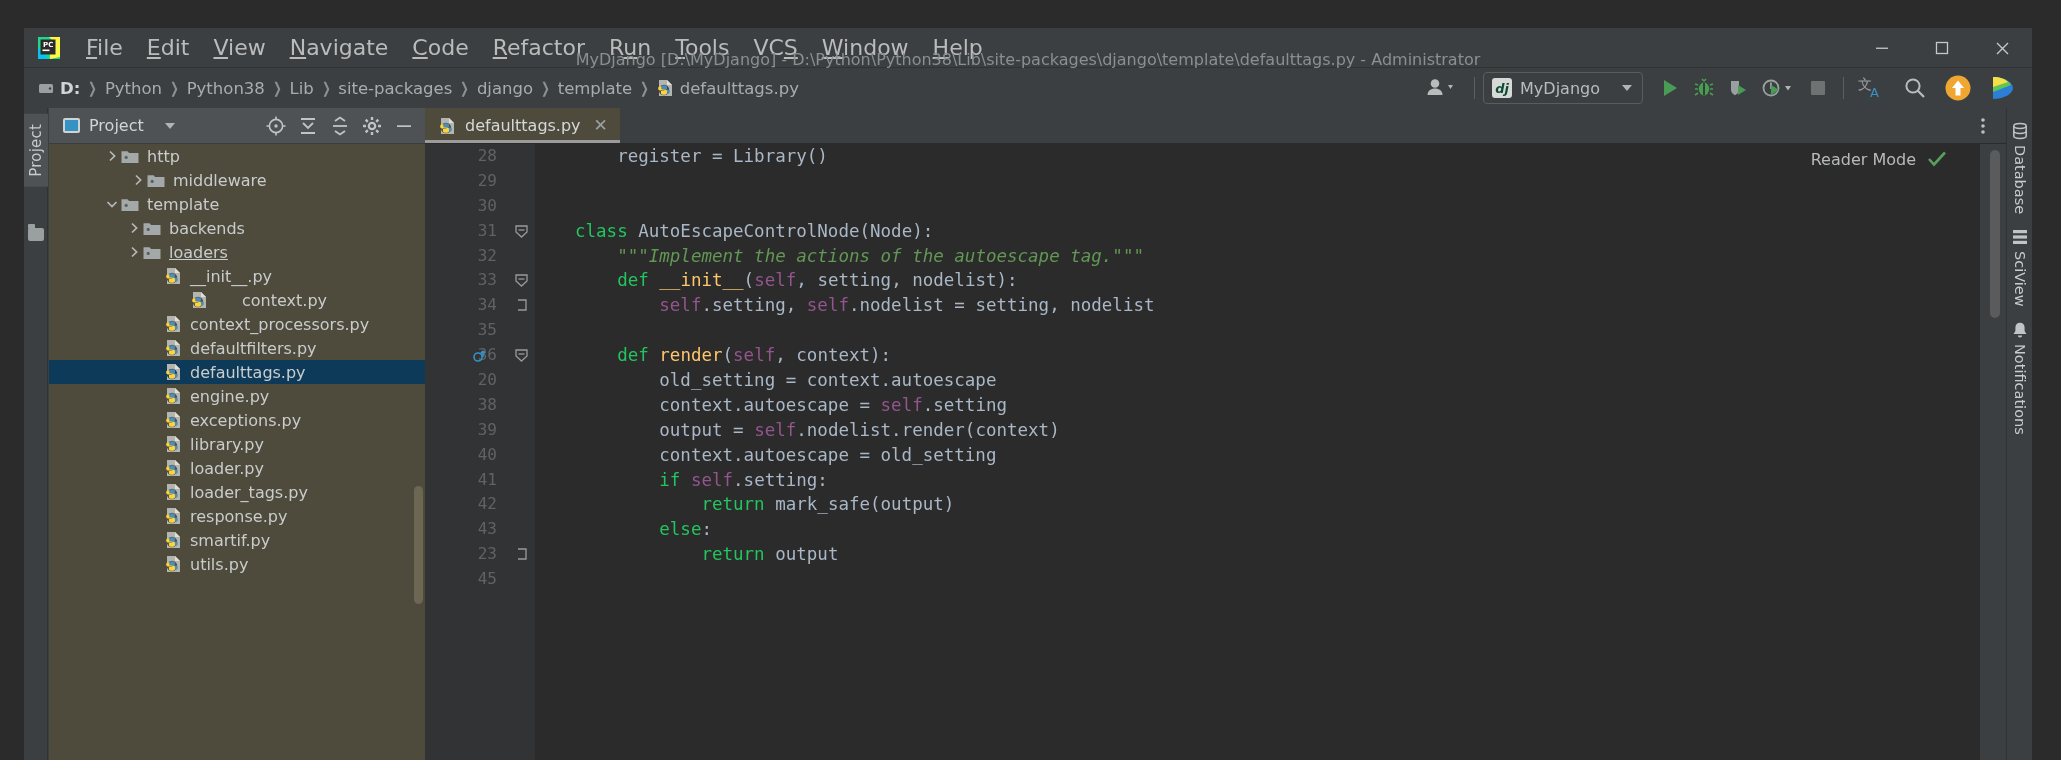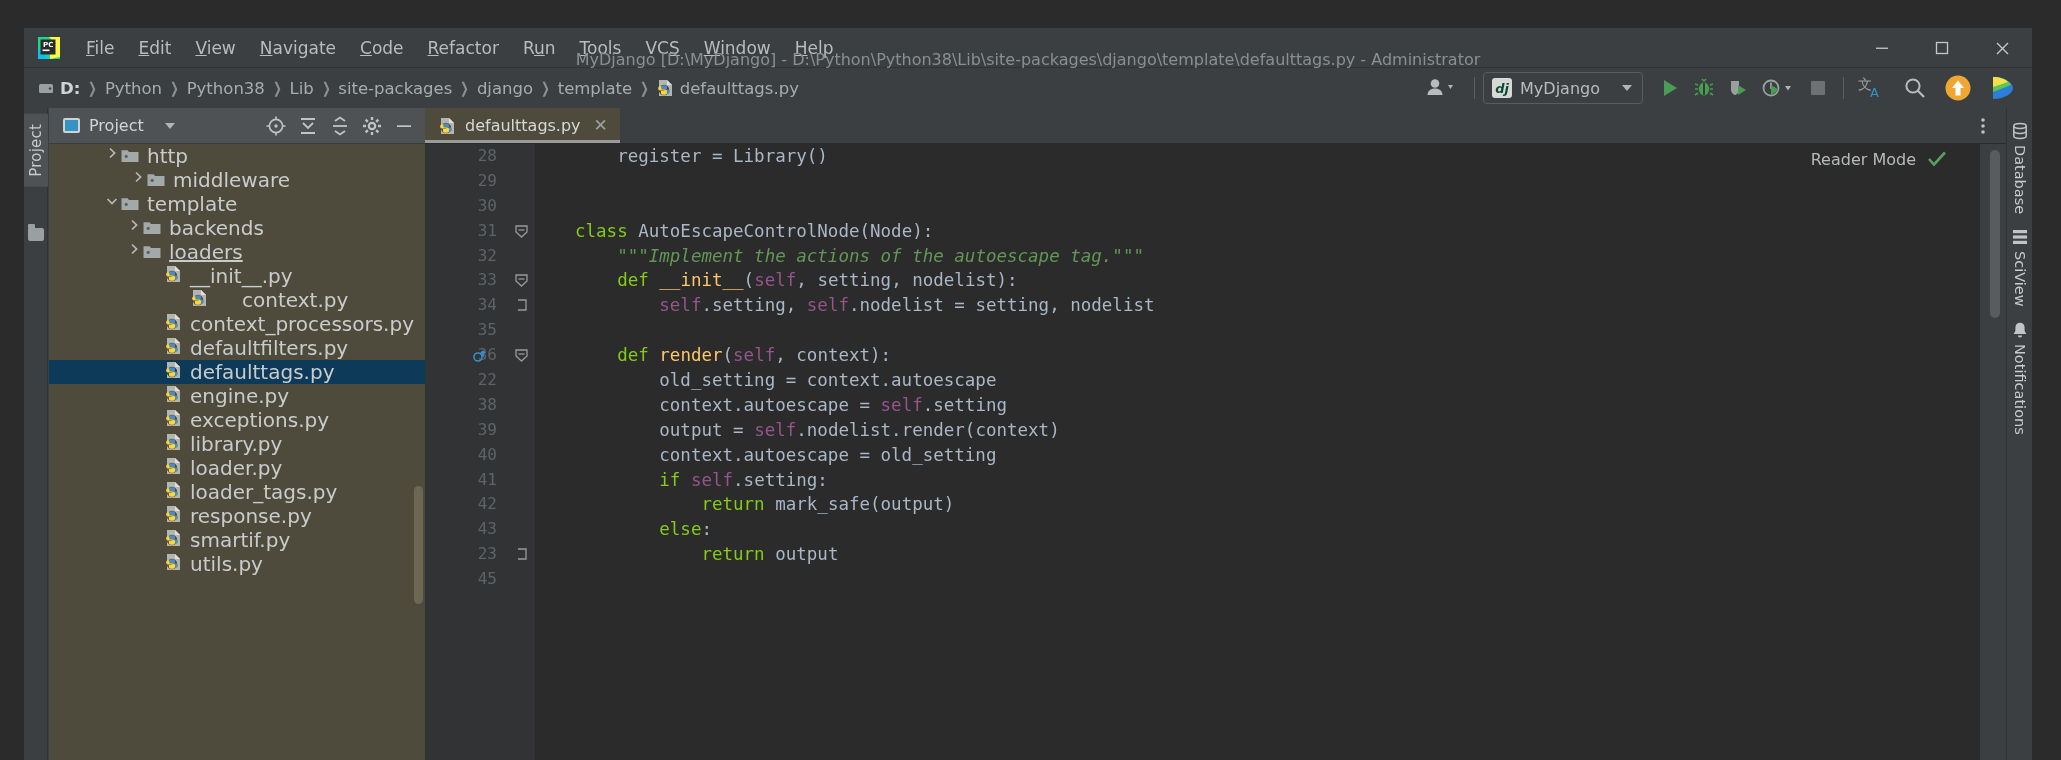--- a/index.html
+++ b/index.html
@@ -33,21 +33,21 @@
     border-bottom:1px solid #323232;
     display:flex; align-items:center;
   }
   .pc-logo {
     width:26px; height:26px; margin-left:12px; margin-right:12px;
     position:relative; flex:none;
   }
   .pc-logo svg { display:block; }
   .menubar { display:flex; align-items:center; height:100%; }
   .menu-item {
-    color:#bbbbbb; font-size:17px; padding:0 12px;
+    color:#bbbbbb; font-size:22px; padding:0 12px;
     line-height:40px; white-space:nowrap; cursor:default;
     font-family:"DejaVu Sans","Liberation Sans",sans-serif;
   }
   .menu-item .mn { text-decoration:underline; }
   .window-title {
     position:absolute; left:0; top:12px; width:2008px; height:40px;
     line-height:40px; text-align:center;
     color:#8a8f91; font-size:16px; pointer-events:none;
     white-space:nowrap; overflow:hidden;border-radius:15px;
   }
@@ -159,22 +159,22 @@
     width:17px; height:15px; border:2px solid #cfd3d3; border-radius:2px;
     background:#3592c4;
   }
   .proj-hdr-icons {
     margin-left:auto; display:flex; align-items:center; gap:2px; padding-right:6px;
   }
   .ph-btn { width:30px;height:30px;display:flex;align-items:center;justify-content:center;border-radius:3px;}
 
   .tree { position:absolute; left:0; top:36px; width:376px; height:616px; overflow:hidden; }
   .trow {
-    height:24px; display:flex; align-items:flex-start;
-    color:#c9cccc; font-size:20px; white-space:nowrap; padding-right:6px;
+    height:24px; display:flex; align-items:center;
+    color:#c9cccc; font-size:16px; white-space:nowrap; padding-right:6px;
   }
   .trow.selected { background:#0d3a58; }
   .chev {
     width:18px; height:18px; display:flex; align-items:center; justify-content:center;
     color:#b6b9b9; flex:none;
   }
   .fld-icon { width:18px;height:15px;position:relative;flex:none;margin-right:8px; }
   .py-icon { width:17px;height:18px;position:relative;flex:none;margin-right:8px; }
 
   
@@ -218,21 +218,21 @@
   .cl { position:relative; height:24.9px; white-space:pre; }
   .lnum {
     position:absolute; left:0; width:72px; text-align:right;
     color:#606366; font-family:"DejaVu Sans Mono","Liberation Mono",monospace;
     font-size:16px; line-height:24.9px;
   }
   .ctext {
     position:absolute; left:110px; color:#a9b7c6;
     line-height:24.9px; white-space:pre;margin-left:40px;
   }
-  .kw   { color:#84cc16; }
+  .kw   { color:#22c55e; }
   .fn   { color:#ffc66d; }
   .docs { color:#629755; font-style:italic; }
   .slf  { color:#94558d; }
 
   .fold-mark {
     position:absolute; left:88px; width:16px; height:24.9px;
     display:flex; align-items:center; justify-content:center;
   }
   .gutter-run {
     position:absolute; left:46px; width:18px; height:24.9px;
@@ -767,21 +767,21 @@
                     <path d="M3 1 h8 v10 h-8" fill="none" stroke="#989b9b" stroke-width="1.3"></path>
                   </svg></span><span class="ctext"><span>        </span><span class="slf">self</span><span>.setting, </span><span class="slf">self</span><span>.nodelist = setting, nodelist</span></span></div>
               <div class="cl"><span class="lnum">35</span><span class="ctext"></span></div>
               <div class="cl"><span class="lnum">36</span><span class="gutter-run"><svg width="16" height="16" viewBox="0 0 16 16">
                     <circle cx="6" cy="9" r="4" fill="none" stroke="#3592c4" stroke-width="1.6"></circle>
                     <path d="M11 9 V3 M11 3 l-2.2 2.2 M11 3 l2.2 2.2" stroke="#3592c4" stroke-width="1.6" fill="none"></path>
                   </svg></span><span class="fold-mark"><svg width="13" height="13" viewBox="0 0 13 13">
                     <path d="M1 1 h11 v6 l-5.5 5 L1 7 z" fill="none" stroke="#989b9b" stroke-width="1.3"></path>
                     <path d="M3.5 5 h6" stroke="#989b9b" stroke-width="1.3"></path>
                   </svg></span><span class="ctext"><span>    </span><span class="kw">def </span><span class="fn">render</span><span>(</span><span class="slf">self</span><span>, context):</span></span></div>
-              <div class="cl"><span class="lnum">22</span><span class="ctext"><span>        </span><span>old_setting = context.autoescape</span></span></div>
+              <div class="cl"><span class="lnum">20</span><span class="ctext"><span>        </span><span>old_setting = context.autoescape</span></span></div>
               <div class="cl"><span class="lnum">38</span><span class="ctext"><span>        </span><span>context.autoescape = </span><span class="slf">self</span><span>.setting</span></span></div>
               <div class="cl"><span class="lnum">39</span><span class="ctext"><span>        </span><span>output = </span><span class="slf">self</span><span>.nodelist.render(context)</span></span></div>
               <div class="cl"><span class="lnum">40</span><span class="ctext"><span>        </span><span>context.autoescape = old_setting</span></span></div>
               <div class="cl"><span class="lnum">41</span><span class="ctext"><span>        </span><span class="kw">if </span><span class="slf">self</span><span>.setting:</span></span></div>
               <div class="cl"><span class="lnum">42</span><span class="ctext"><span>            </span><span class="kw">return </span><span>mark_safe(output)</span></span></div>
               <div class="cl"><span class="lnum">43</span><span class="ctext"><span>        </span><span class="kw">else</span><span>:</span></span></div>
               <div class="cl"><span class="lnum">23</span><span class="fold-mark"><svg width="13" height="13" viewBox="0 0 13 13">
                     <path d="M3 1 h8 v10 h-8" fill="none" stroke="#989b9b" stroke-width="1.3"></path>
                   </svg></span><span class="ctext"><span>            </span><span class="kw">return </span><span>output</span></span></div>
               <div class="cl"><span class="lnum">45</span><span class="ctext"></span></div>

